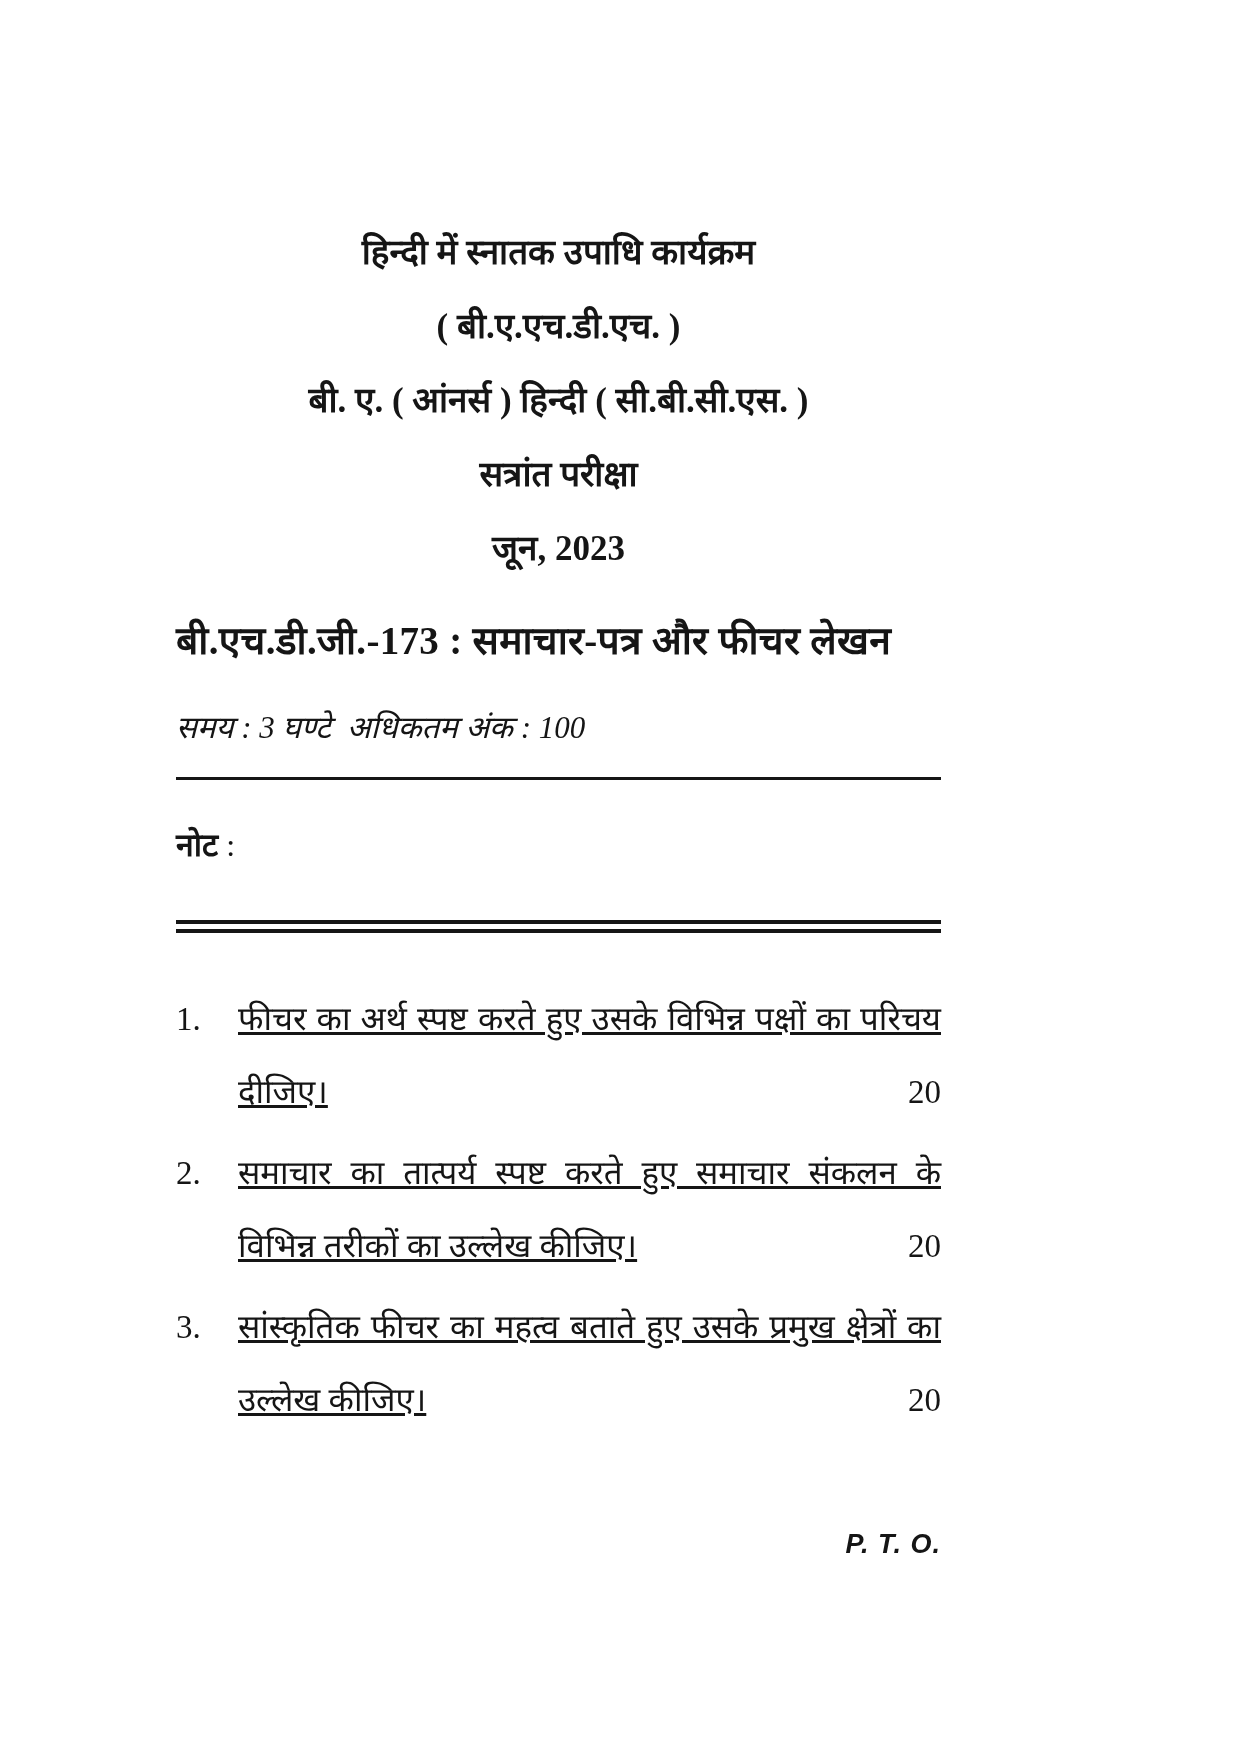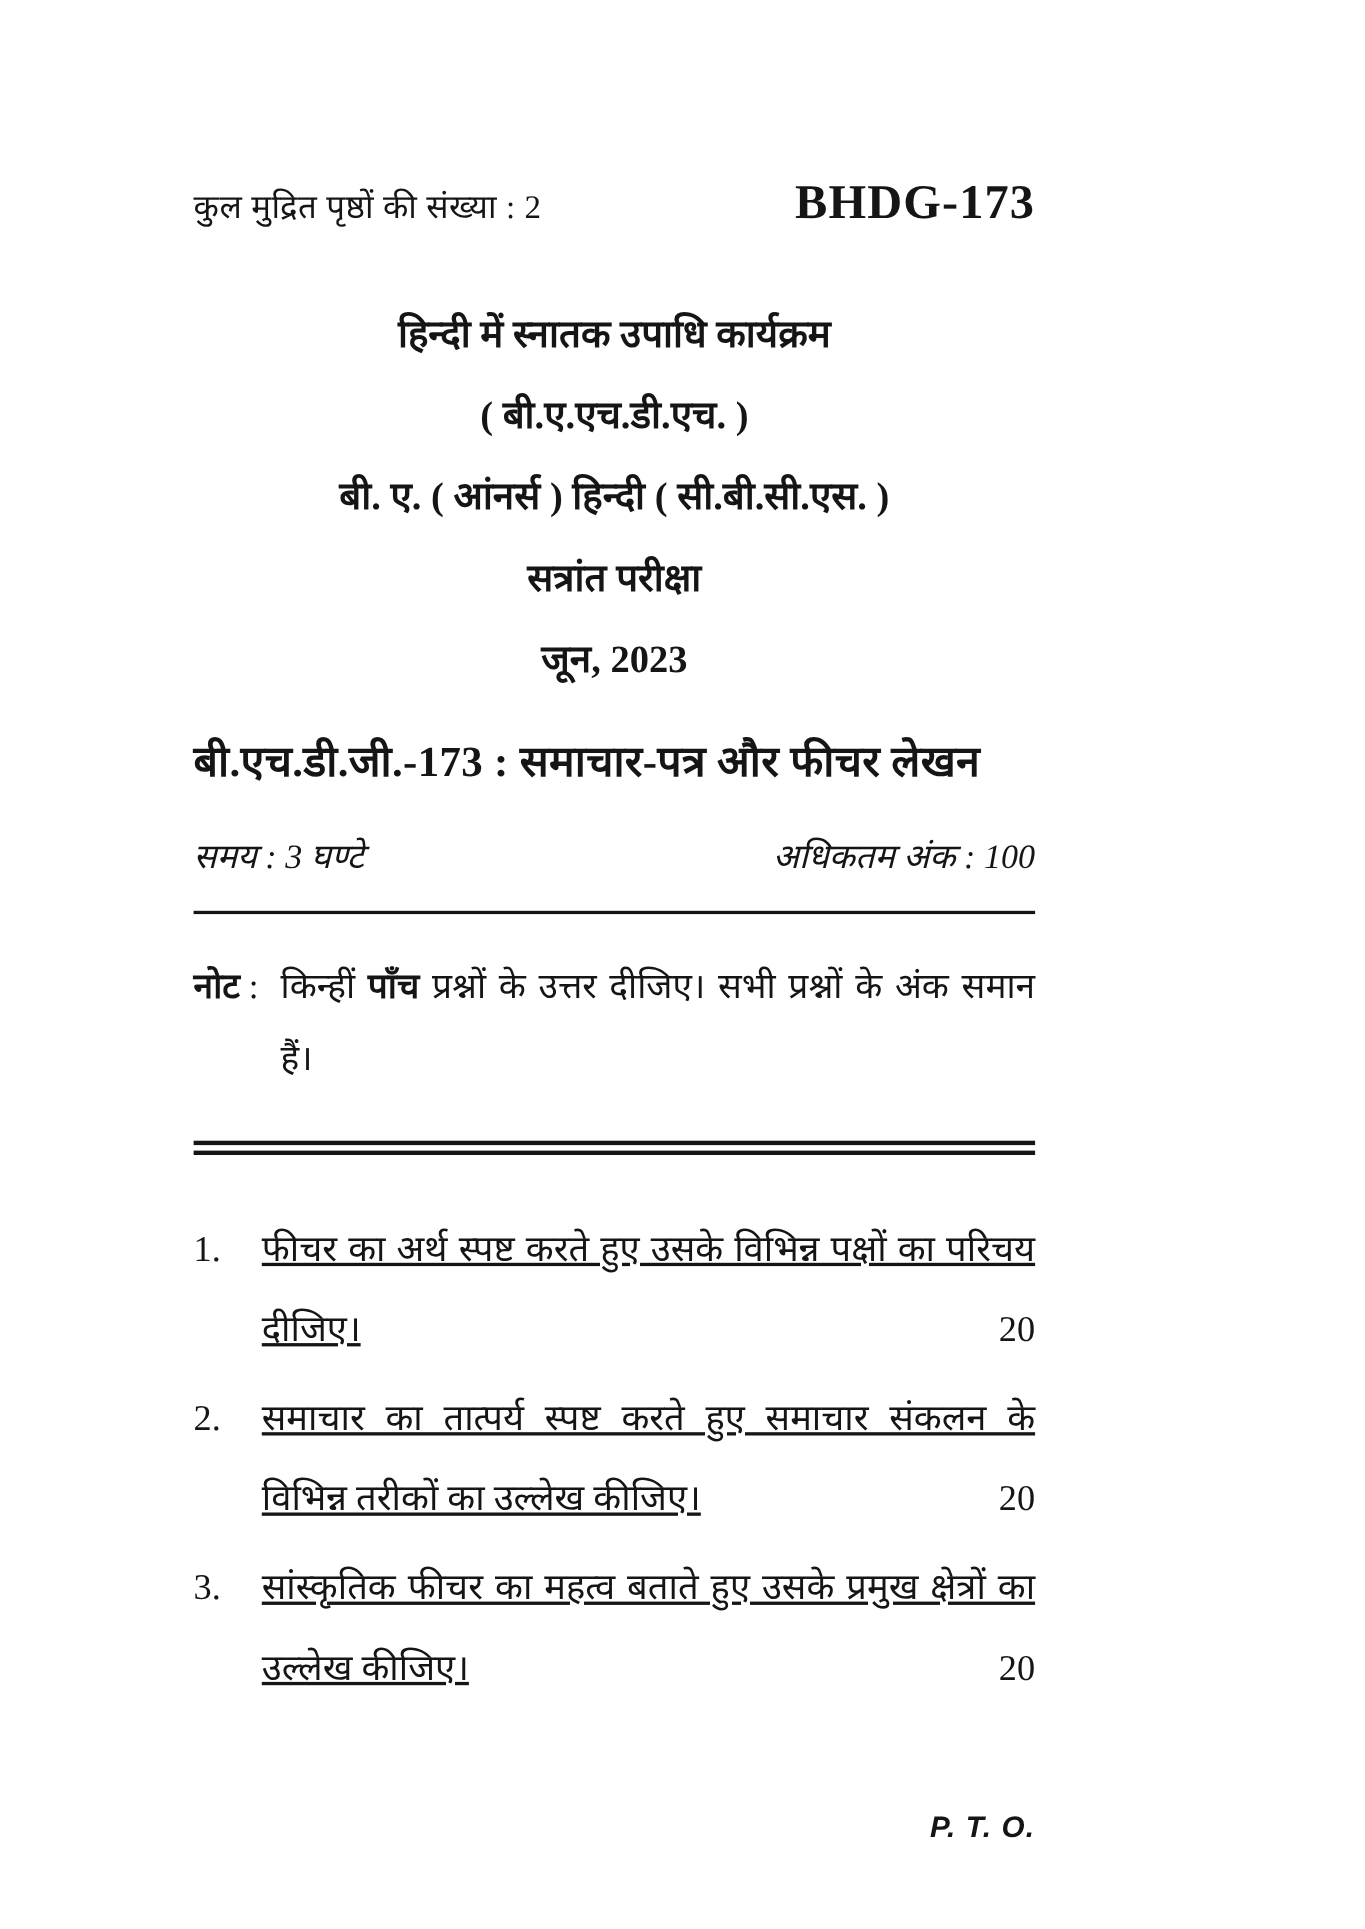--- a/index.html
+++ b/index.html
@@ -45,21 +45,21 @@
   }
   .course-line {
     margin-top: 26px;
     font-size: 39px;
     font-weight: bold;
     letter-spacing: 0.3px;
   }
   .time-row {
     margin-top: 40px;
     display: flex;
-    justify-content: space-between;
+    justify-content: flex-start;
     font-size: 31px;
     font-style: italic;
     gap: 16px;
   }
   .rule-single {
     margin-top: 30px;
     border-top: 3px solid #151515;
   }
   .note-row {
     margin-top: 32px;
@@ -114,45 +114,40 @@
     font-size: 27px;
     letter-spacing: 1px;
     font-style: italic;
   }
 </style>
 </head>
 <body>
 
 <div class="page">
 
-  <div class="header-row">
-    <span class="pages-note">कुल मुद्रित पृष्ठों की संख्या : 2</span>
-    <span class="paper-code">BHDG-173</span>
-  </div>
 
   <div class="title-block">
     <div class="title-line">हिन्दी में स्नातक उपाधि कार्यक्रम</div>
     <div class="title-line">( बी.ए.एच.डी.एच. )</div>
     <div class="title-line">बी. ए. ( आंनर्स ) हिन्दी ( सी.बी.सी.एस. )</div>
     <div class="title-line">सत्रांत परीक्षा</div>
     <div class="title-line">जून, 2023</div>
   </div>
 
   <div class="course-line">बी.एच.डी.जी.-173 : समाचार-पत्र और फीचर लेखन</div>
 
   <div class="time-row">
     <span>समय : 3 घण्टे</span>
     <span>अधिकतम अंक : 100</span>
   </div>
 
   <div class="rule-single"></div>
 
   <div class="note-row">
     <span class="note-label"><b>नोट</b><span class="colon"> : </span></span>
-    <span class="note-text"><span>किन्हीं </span><span class="bold">पाँच</span><span> प्रश्नों के उत्तर दीजिए। सभी प्रश्नों के अंक समान हैं।</span></span>
   </div>
 
   <div class="rule-double"></div>
 
   <div class="questions">
 
     <div class="question">
       <span class="q-num">1.</span>
       <span class="q-body">
         <span>फीचर का अर्थ स्पष्ट करते हुए उसके विभिन्न पक्षों का परिचय दीजिए।</span>

